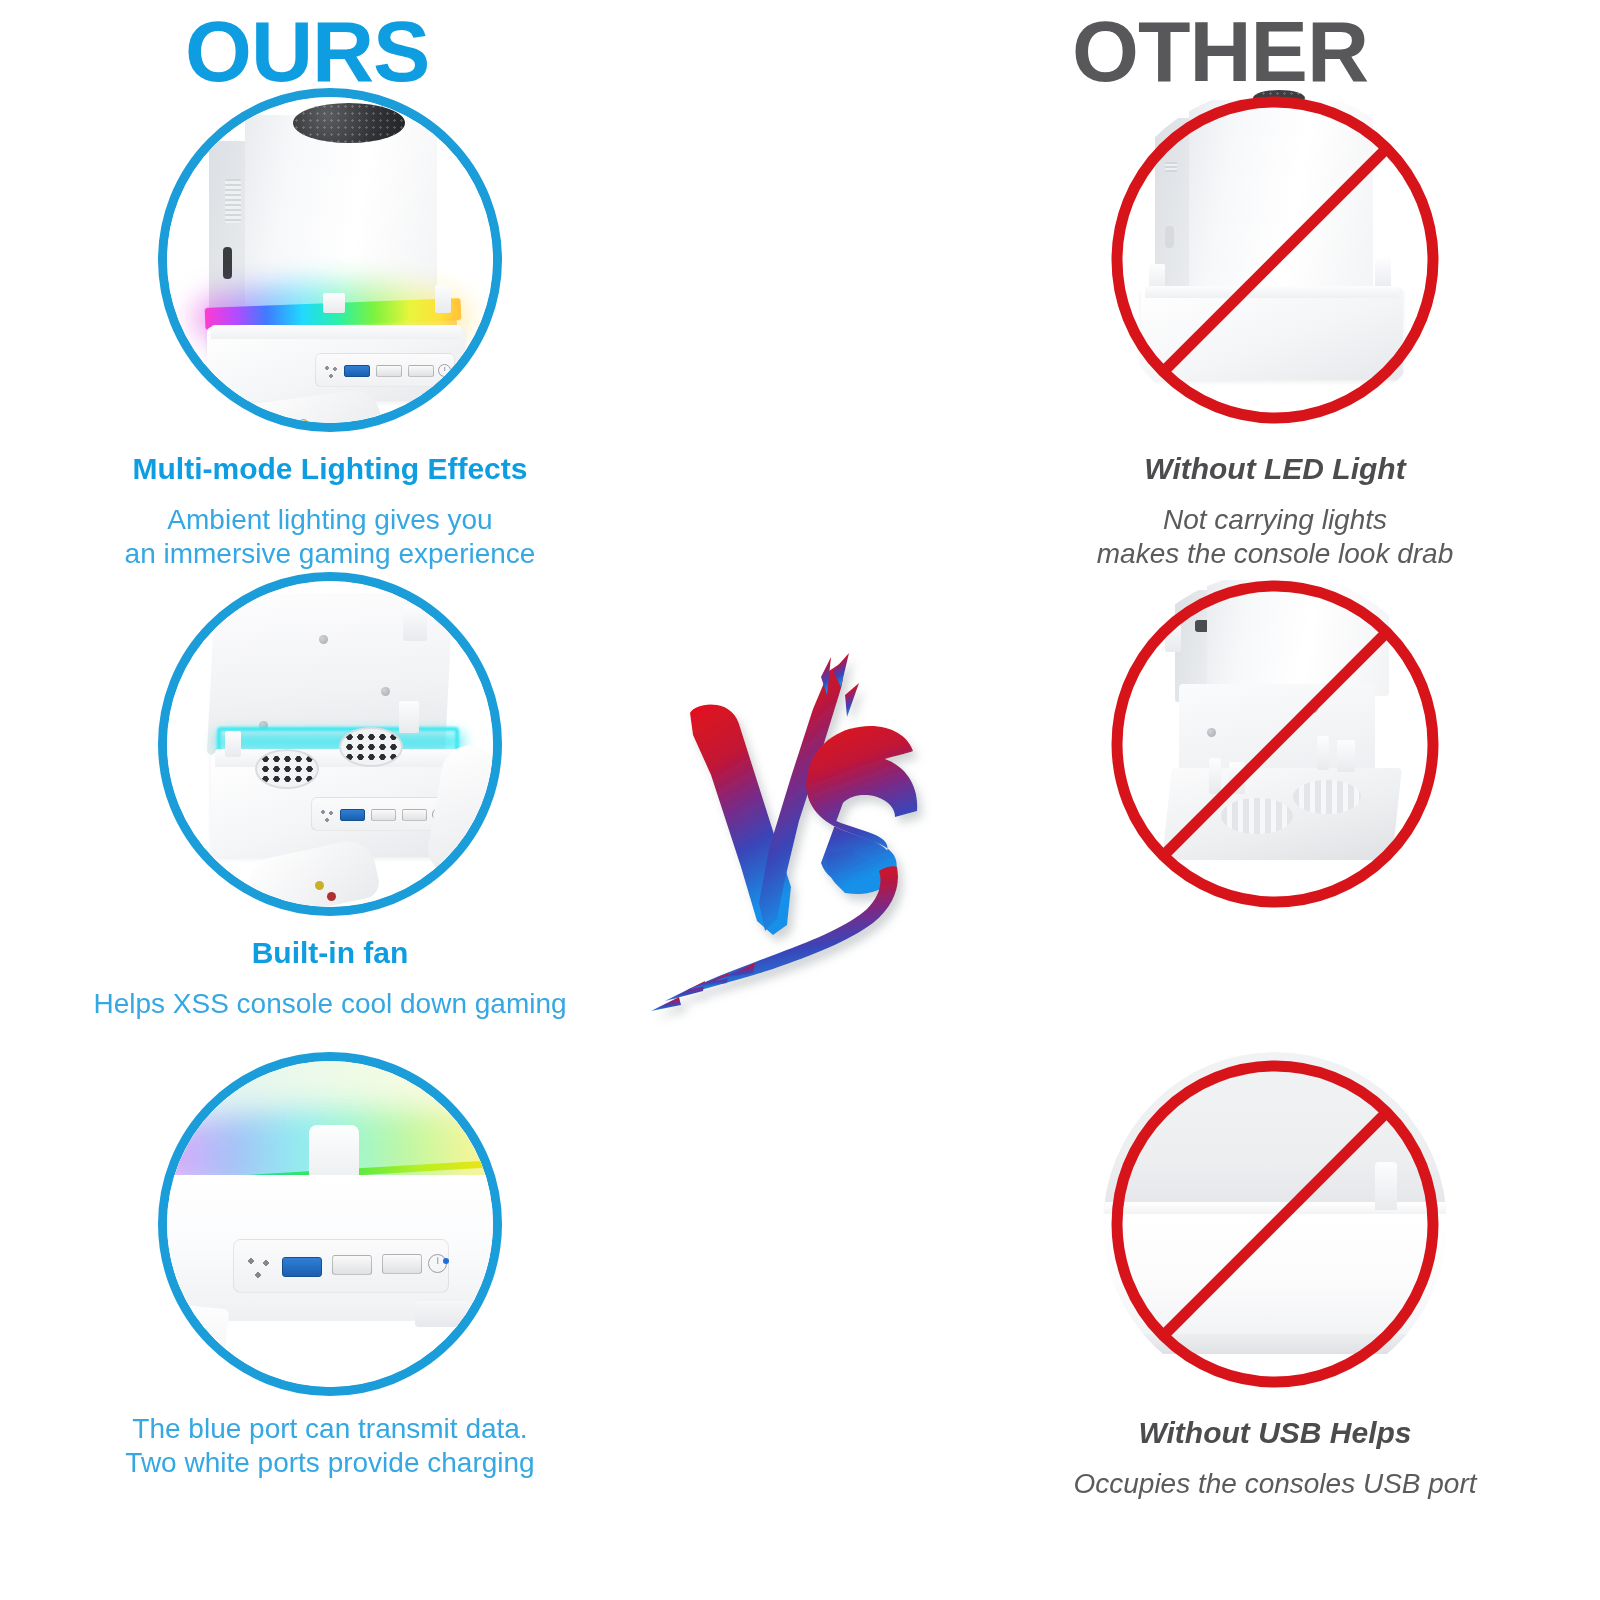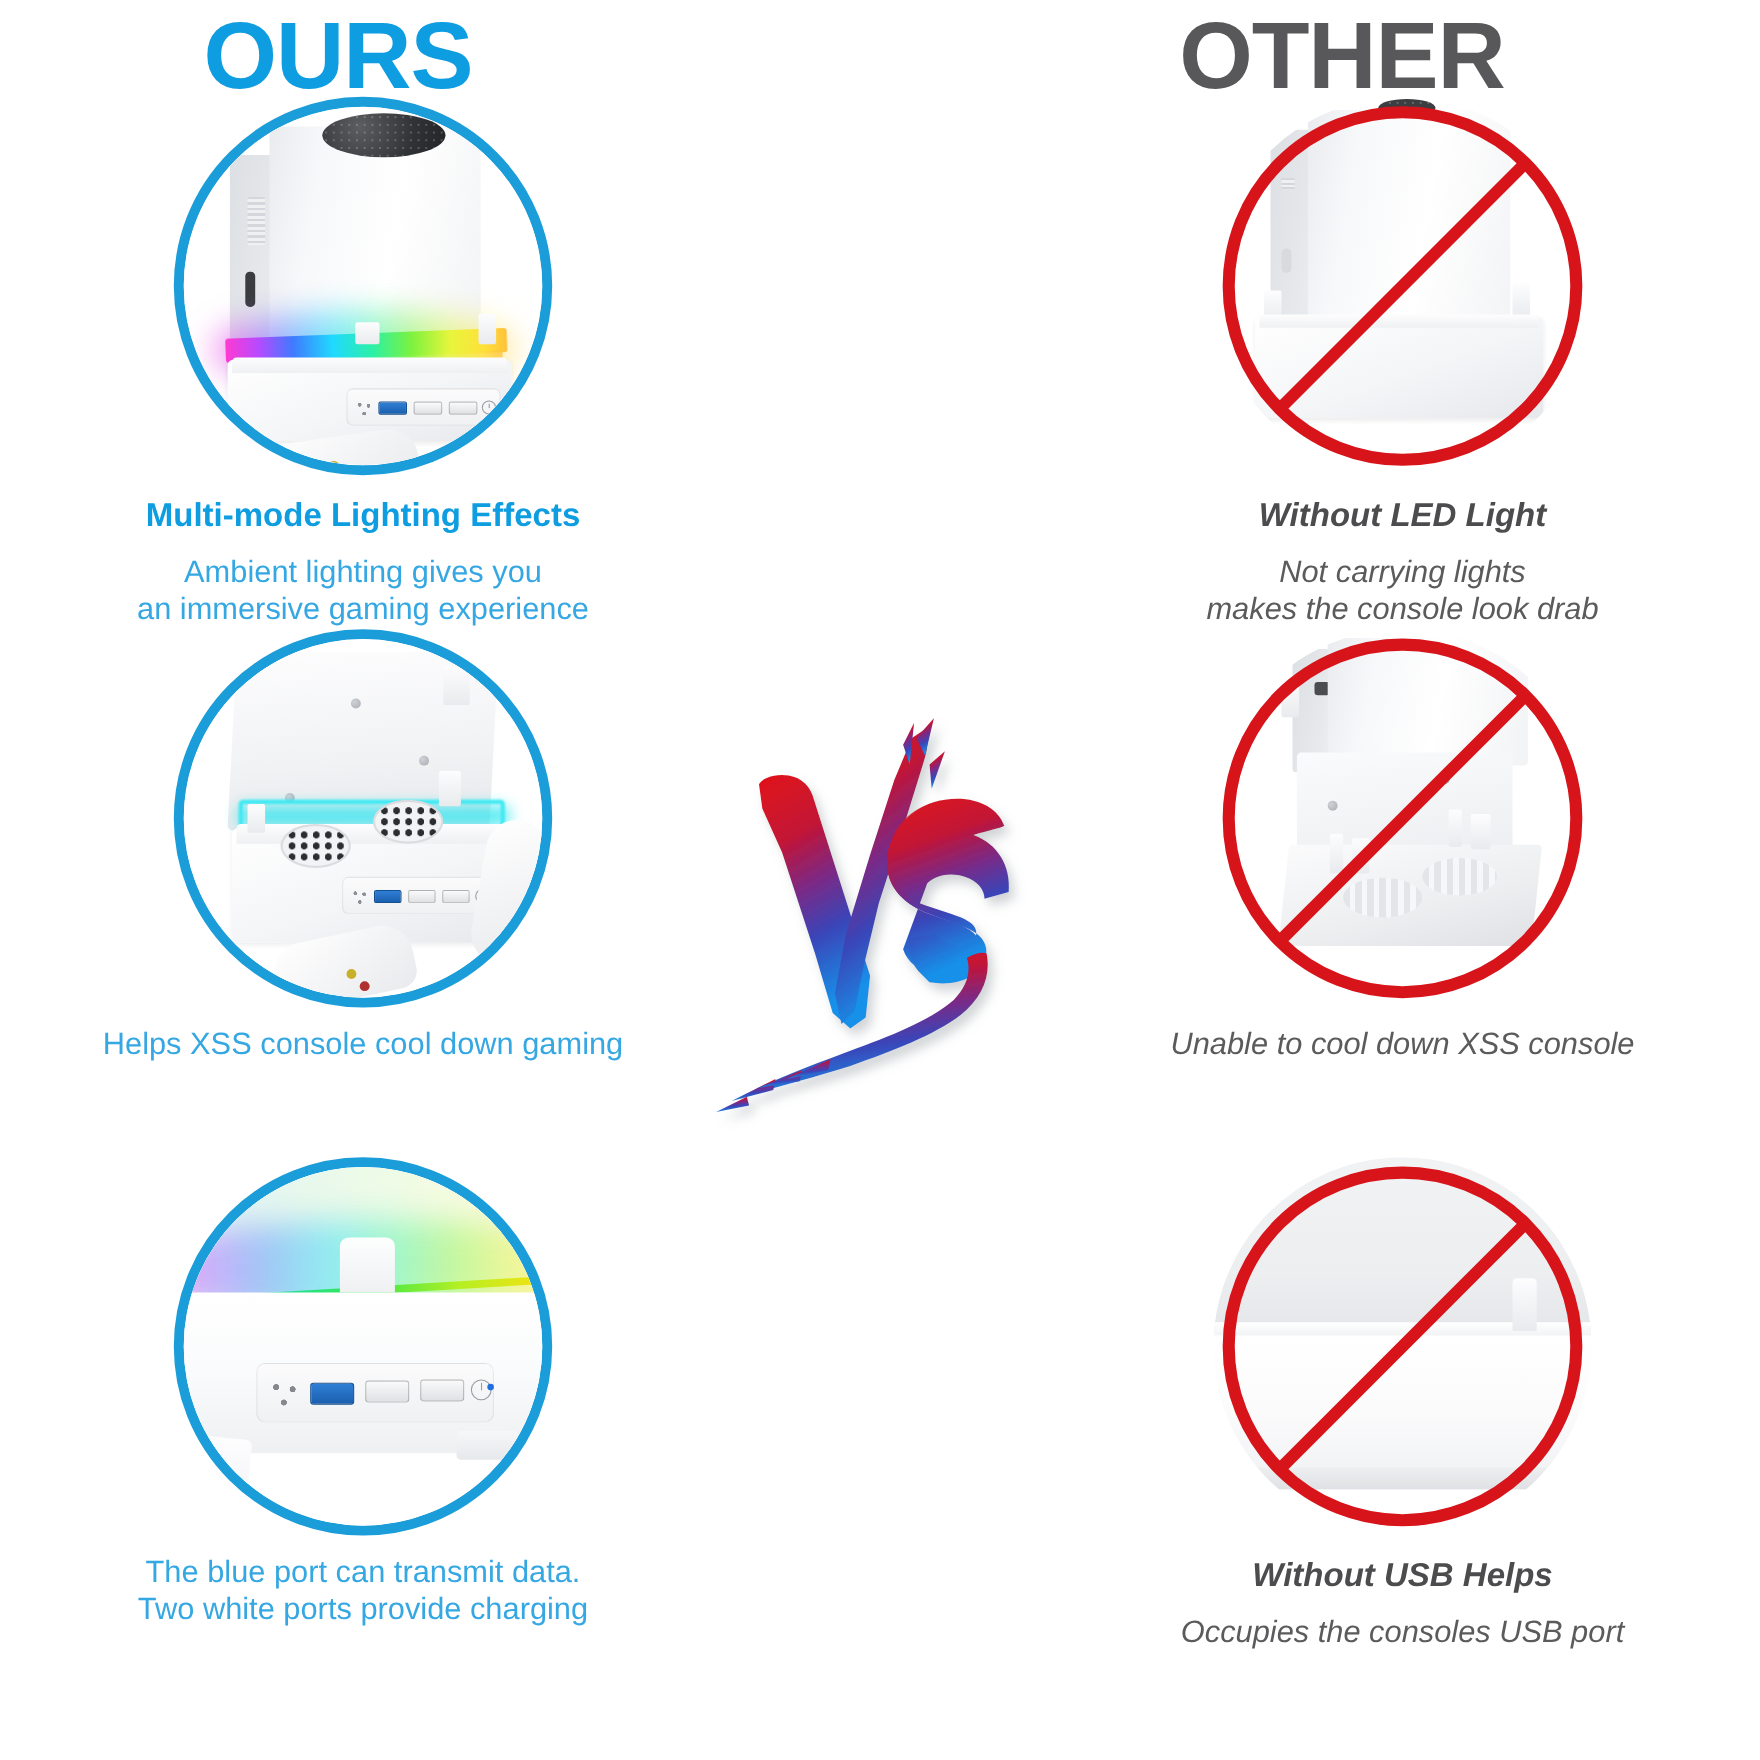--- a/index.html
+++ b/index.html
@@ -352,20 +352,21 @@
 
           <div class="ctrl" style="left:268px; top:164px; width:56px; height:132px; border-radius:30px; transform:rotate(10deg);"></div>
 
           <div class="ctrl" style="left:82px; top:268px; width:128px; height:60px; transform:rotate(-12deg);"></div>
           <div class="ctrl-dot" style="left:148px; top:300px; background:#c9b02a;"></div>
           <div class="ctrl-dot" style="left:160px; top:311px; background:#b03030;"></div>
         </div>
       </div>
     </div>
     <div class="caption">
+      <div class="cap-head">Built-in fan</div>
       <div class="cap-body">Helps XSS console cool down gaming</div>
     </div>
   </div>
 
   <div class="block col-right row2 other">
     <div class="frame other">
       <div class="photo">
         <div class="scene">
           <div class="console-side" style="left:72px; top:18px; width:36px; height:112px;"></div>
           <div style="position:absolute;left:92px;top:48px;width:14px;height:12px;background:#4a4c4f;border-radius:3px;"></div>
@@ -388,21 +389,20 @@
           <div class="tab" style="left:214px; top:164px; width:12px; height:34px;"></div>
           <div class="tab" style="left:234px; top:168px; width:18px; height:32px;"></div>
         </div>
       </div>
       <svg class="no-sign" viewBox="0 0 336 336">
         <circle cx="168" cy="168" r="158" fill="none" stroke="#D8141B" stroke-width="11"></circle>
         <line x1="56" y1="280" x2="280" y2="56" stroke="#D8141B" stroke-width="11"></line>
       </svg>
     </div>
     <div class="caption">
-      <div class="cap-body">Unable to cool down XSS console</div>
     </div>
   </div>
 
   <div class="block col-left row3 ours">
     <div class="frame ours">
       <div class="photo">
         <div class="scene">
 
           <div style="position:absolute;left:-20px;top:-10px;width:400px;height:136px;
                       background:linear-gradient(100deg,

